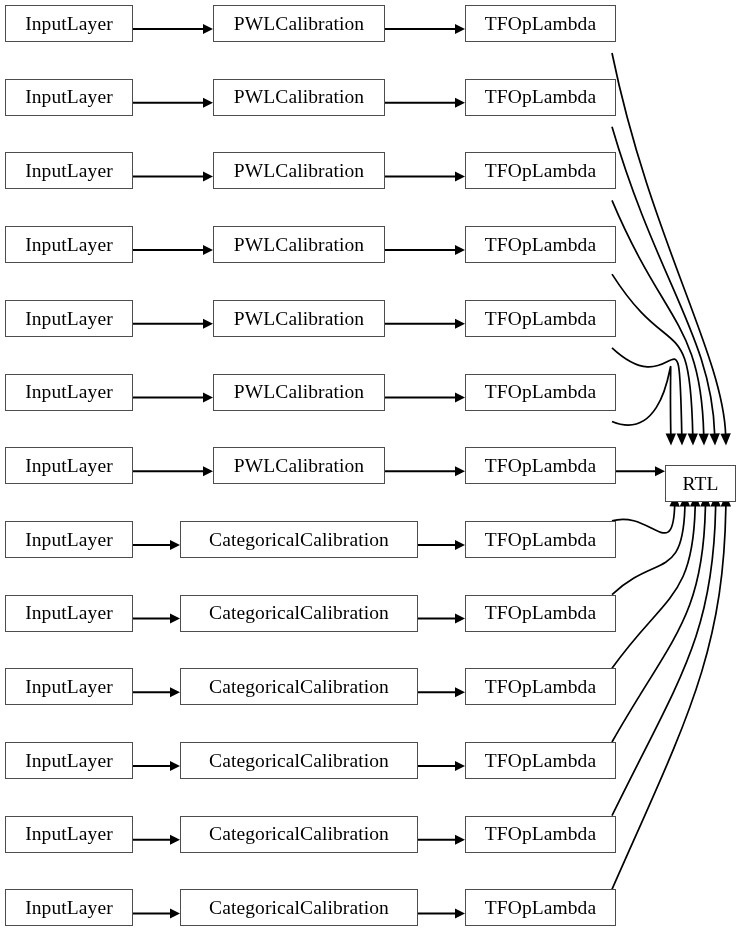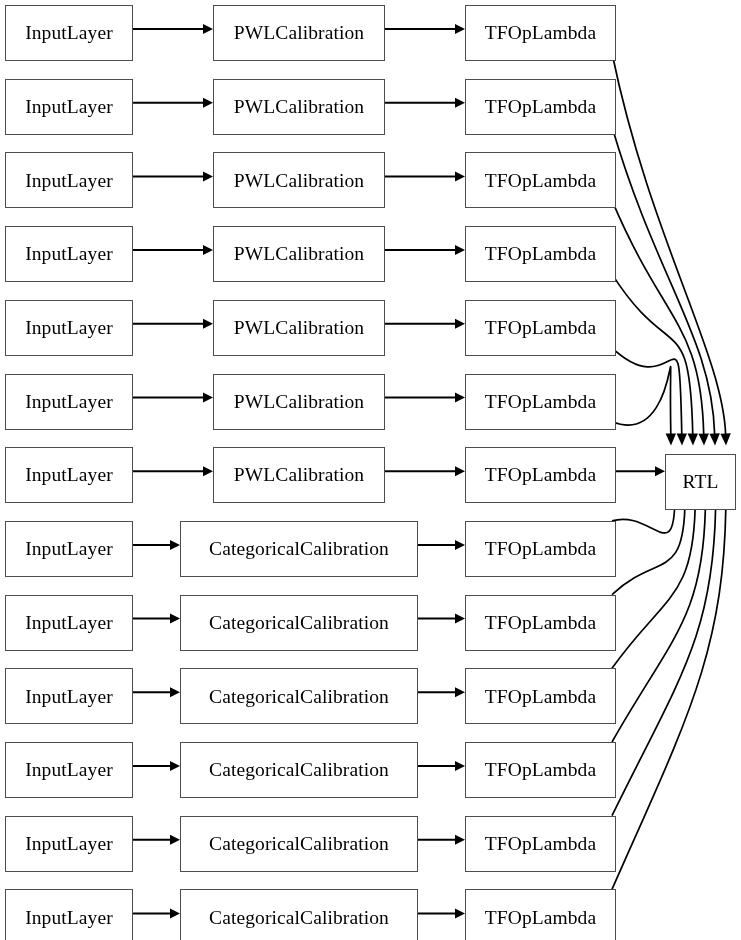--- a/index.html
+++ b/index.html
@@ -24,21 +24,21 @@
     pointer-events: none;
   }
   .node {
     position: absolute;
     box-sizing: border-box;
     background: #ffffff;
     border: 1.4px solid #4d4d4d;
     display: flex;
     align-items: center;
     justify-content: center;
-    height: 56px;
+    height: 37px;
     color: #000000;
     font-size: 19.5px;
     line-height: 1;
     letter-spacing: 0.1px;
     white-space: nowrap;
   }
   .node-label {
     display: block;
     transform: translateY(-0.5px);
   }
@@ -238,17 +238,17 @@
       </div>
       <div class="node" style="left: 5px; top: 889.4px; width: 128px;">
         <span class="node-label">InputLayer</span>
       </div>
       <div class="node" style="left: 180px; top: 889.4px; width: 238px;">
         <span class="node-label">CategoricalCalibration</span>
       </div>
       <div class="node" style="left: 465px; top: 889.4px; width: 151px;">
         <span class="node-label">TFOpLambda</span>
       </div>
-      <div class="node" style="left: 665px; top: 454px; width: 71px;">
+      <div class="node" style="left: 665px; top: 465px; width: 71px;">
         <span class="node-label">RTL</span>
       </div>
     </div>
 </div>
 
 </body></html>

